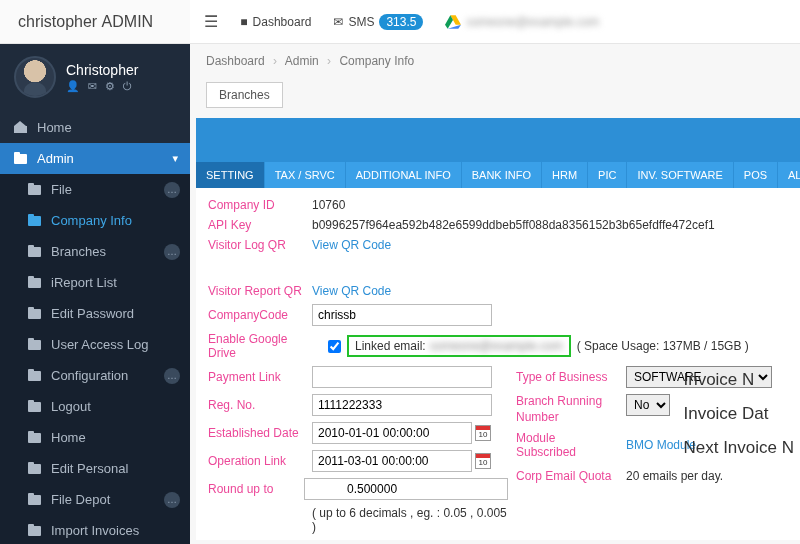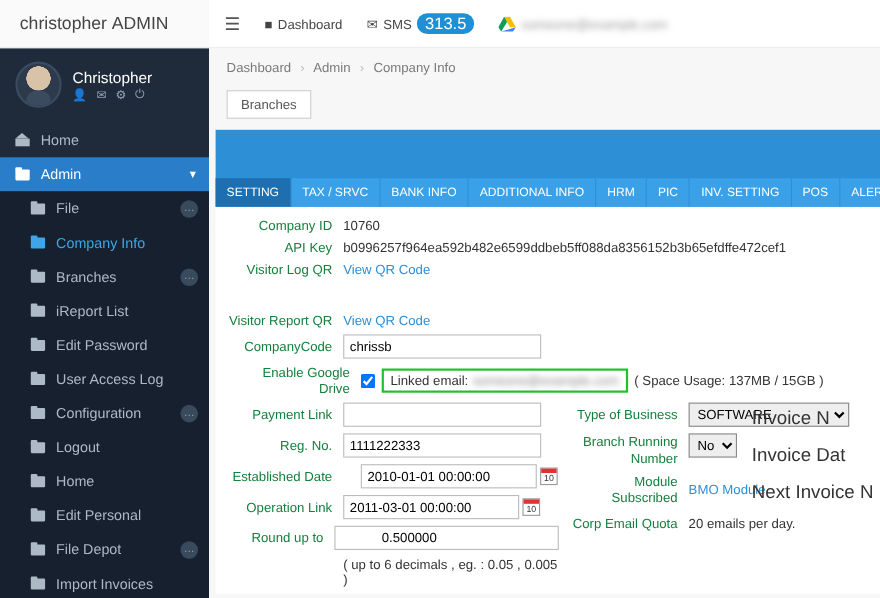--- a/index.html
+++ b/index.html
@@ -2,21 +2,21 @@
 <html><head>
 <meta charset="utf-8">
 <style>
   * { box-sizing: border-box; margin: 0; padding: 0; }
   body { font-family: -apple-system, "Helvetica Neue", Arial, sans-serif; font-size: 13px; color: #333; background: #fff; width: 800px; height: 544px; overflow: hidden; }
   .topbar-left { position: absolute; left: 0; top: 0; width: 190px; height: 44px; background: #fafafa; border-bottom: 1px solid #e6e6e6; display: flex; align-items: center; padding-left: 18px; font-size: 16px; font-weight: 300; color: #444; }
   .topbar-left b { font-weight: 400; }
   .topbar-right { position: absolute; left: 190px; top: 0; right: 0; height: 44px; background: #fff; border-bottom: 1px solid #e6e6e6; display: flex; align-items: center; padding: 0 14px; gap: 22px; color: #555; }
   .hamburger { cursor: pointer; font-size: 16px; }
   .top-link { display: flex; align-items: center; gap: 5px; font-size: 12px; color: #444; cursor: pointer; }
-  .badge-blue { background: #1e90d6; color: #fff; border-radius: 10px; padding: 1px 7px; font-size: 15px; }
+  .badge-blue { background: #1e90d6; color: #fff; border-radius: 10px; padding: 1px 7px; font-size: 12px; }
   .drive-icon { width: 16px; height: 14px; }
   .email-blur { filter: blur(3px); color: #999; font-size: 12px; }
 
   .sidebar { position: absolute; left: 0; top: 44px; bottom: 0; width: 190px; background: #1f2b3b; color: #aeb9c6; overflow: hidden; font-size: 13px; }
   .profile { display: flex; align-items: center; gap: 10px; padding: 12px 14px 14px 14px; }
   .avatar { width: 42px; height: 42px; border-radius: 50%; background: radial-gradient(circle at 50% 35%, #d8c2a8 0 35%, #2d3a4c 36% 100%); border: 2px solid #3b4b5f; position: relative; overflow: hidden; }
   .avatar::after{content:"";position:absolute;left:8px;right:8px;bottom:-4px;height:18px;background:#3b4b5f;border-radius:50% 50% 0 0;}
   .profile-name { color: #fff; font-size: 14px; }
   .profile-icons { display: flex; gap: 8px; color: #8fa0b4; font-size: 11px; margin-top: 2px;}
   .nav { list-style: none; }
@@ -34,21 +34,21 @@
 
   .content { position: absolute; left: 190px; top: 44px; right: 0; bottom: 0; background: #f7f7f7; overflow: hidden; }
   .breadcrumb { padding: 10px 16px 14px 16px; font-size: 12px; color: #7a7a7a; background:#f7f7f7;}
   .breadcrumb .sep { margin: 0 5px; color:#bbb;}
   .branches-btn { margin: 0 0 10px 16px; display:inline-block; background:#fff; border:1px solid #ccc; padding:5px 12px; font-size:12px; color:#555; cursor:pointer;}
   .tabstrip { display:flex; background:#2d8fd6; color:#fff; font-size:11px; margin-left:6px;}
   .tabstrip .tab{ padding:7px 10px; background:#3aa0e8; border-right:1px solid #2d8fd6; cursor:pointer; white-space:nowrap;margin-top:44px;}
   .tabstrip .tab.active{ background:#1d6fb0;}
   .panel { background:#fff; margin-left:6px; padding: 10px 12px 0 12px; }
   .row { display:flex; align-items:center; margin-bottom:6px; font-size:12px;}
-  .row .lbl { width: 104px; text-align:right; padding-right:10px; color:#15803d;}
+  .row .lbl { width: 104px; padding-right:10px; color:#ec4899;}
   .row .val { flex:1; color:#333; word-break:break-all;}
   .link { color:#2d8fd6; cursor:pointer;}
   input[type=text]{ border:1px solid #bbb; padding:3px 5px; font-size:12px; height:22px;}
   select{ border:1px solid #888; padding:2px 3px; font-size:12px; height:22px; background:#eee;}
   .gdrive-box{ border:2px solid #22c02a; padding:2px 6px; display:inline-flex; align-items:center; gap:4px;}
   .gdrive-blur{ filter: blur(3px); color:#888;}
   .two-col { display:flex; gap:8px; margin-top:2px;}
   .col { }
   .cal { width:16px;height:16px; background:#fff; border:1px solid #999; display:inline-block; vertical-align:middle; position:relative; margin-left:3px;}
   .cal::before{content:"";position:absolute;top:0;left:0;right:0;height:4px;background:#d33;}
@@ -167,25 +167,25 @@
     <span class="sep">›</span>
     <span>Admin</span>
     <span class="sep">›</span>
     <span>Company Info</span>
   </div>
   <span class="branches-btn">Branches</span>
 
   <div class="tabstrip">
     <div class="tab active">SETTING</div>
     <div class="tab">TAX / SRVC</div>
+    <div class="tab">ADDITIONAL INFO</div>
     <div class="tab">BANK INFO</div>
-    <div class="tab">ADDITIONAL INFO</div>
     <div class="tab">HRM</div>
     <div class="tab">PIC</div>
-    <div class="tab">INV. SETTING</div>
+    <div class="tab">INV. SOFTWARE</div>
     <div class="tab">POS</div>
     <div class="tab">ALERTS</div>
 
   </div>
 
   <div class="panel">
     <div class="row">
         <div class="lbl">Company ID</div>
         <div class="val">10760</div>
       </div>
@@ -223,21 +223,21 @@
         <div class="row">
             <div class="lbl">Payment Link</div>
             <input type="text" style="width: 180px;" value="">
           </div>
         <div class="row">
             <div class="lbl">Reg. No.</div>
             <input type="text" style="width: 180px;" value="1111222333">
           </div>
         <div class="row">
             <div class="lbl">Established Date</div>
-            <input type="text" style="width: 160px; margin-left: 16px;" value="2010-01-01 00:00:00">
+            <input type="text" style="width: 160px;" value="2010-01-01 00:00:00">
             <span class="cal"></span>
           </div>
         <div class="row">
             <div class="lbl">Operation Link</div>
             <input type="text" style="width: 160px;" value="2011-03-01 00:00:00">
             <span class="cal"></span>
           </div>
         <div class="row">
             <div class="lbl">Round up to</div>
             <input type="text" style="width: 208px; padding-left: 42px;" value="0.500000">

